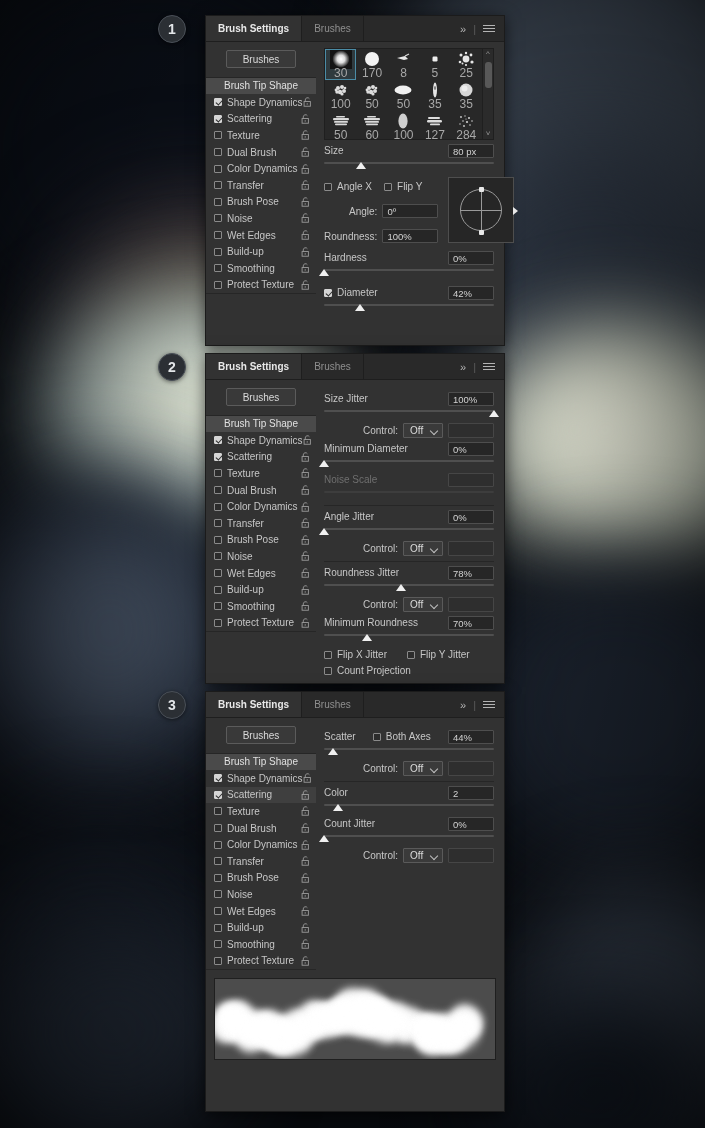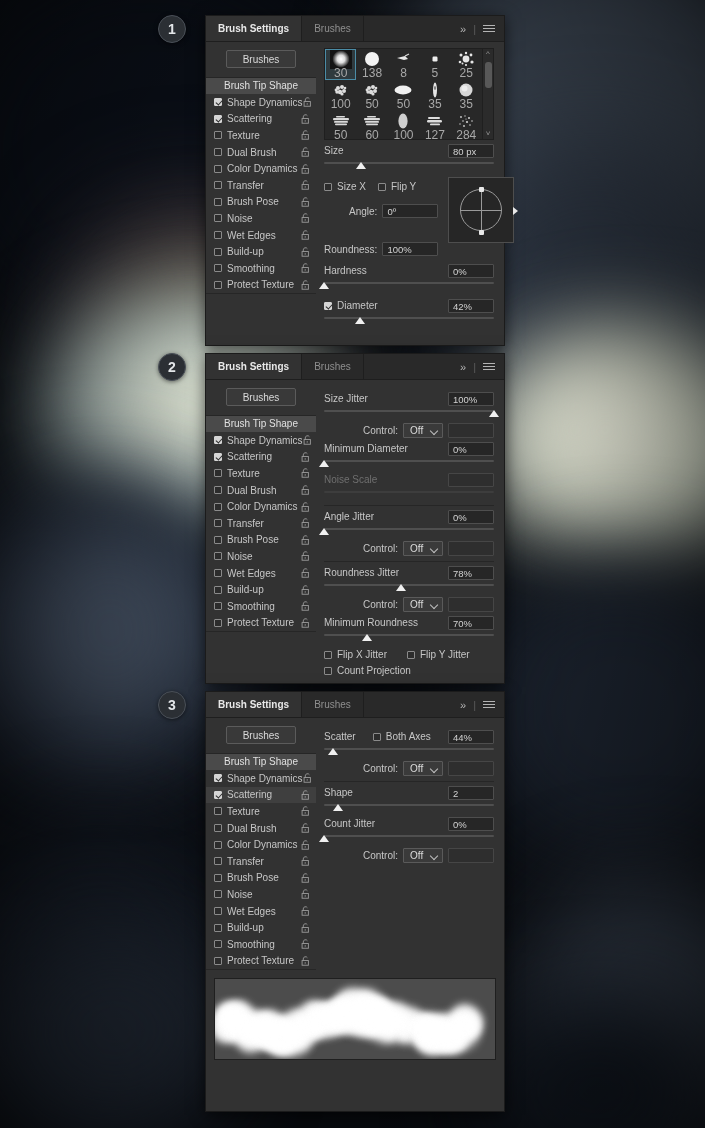--- a/index.html
+++ b/index.html
@@ -389,21 +389,21 @@
                 </svg>
               </span>
               <span class="gnum">30</span>
             </div>
             <div class="gcell">
               <span class="gthumb">
                 <svg viewBox="0 0 22 19" width="22" height="19">
                   <circle cx="11" cy="9" r="7" fill="#f2f2f2"></circle>
                 </svg>
               </span>
-              <span class="gnum">138</span>
+              <span class="gnum">170</span>
             </div>
             <div class="gcell">
               <span class="gthumb">
                 <svg viewBox="0 0 22 19" width="22" height="19">
                   <path d="M5 8 L13 6 L16 9 L12 10 Z" fill="#e8e8e8"></path>
                   <path d="M13 6 L17 4" stroke="#dcdcdc" stroke-width="1.2"></path>
                 </svg>
               </span>
               <span class="gnum">8</span>
             </div>
@@ -572,32 +572,32 @@
       <div class="slider">
         <div class="track"></div>
         <div class="thumb" style="left:22%"></div>
       </div>
 
       <div class="flip-row">
         <div class="flip-col">
           <div style="display:flex; gap:12px; margin-top:4px;">
             <div class="inline-cbx">
               <span class="cbx"></span>
-              <span>Size X</span>
+              <span>Angle X</span>
             </div>
             <div class="inline-cbx">
               <span class="cbx"></span>
               <span>Flip Y</span>
             </div>
           </div>
           <div style="display:flex;align-items:center;justify-content:flex-end;gap:5px;margin-top:12px;">
             <span class="ctl-label">Angle:</span>
             <span class="val-box" style="width:56px">0º</span>
           </div>
-          <div style="display:flex;align-items:center;justify-content:flex-end;gap:5px;margin-top:24px;">
+          <div style="display:flex;align-items:center;justify-content:flex-end;gap:5px;margin-top:11px;">
             <span class="ctl-label">Roundness:</span>
             <span class="val-box" style="width:56px">100%</span>
           </div>
         </div>
         <div class="dial">
           <div class="circle"></div>
           <div class="vline"></div>
           <div class="hline"></div>
           <div class="hdl top"></div>
           <div class="hdl bot"></div>
@@ -1031,21 +1031,21 @@
         <span class="select">
           <span>Off</span>
           <span class="chev"></span>
         </span>
         <span class="tail"></span>
       </div>
 
       <div class="divider"></div>
 
       <div class="ctl-row">
-        <span class="ctl-label">Shape</span>
+        <span class="ctl-label">Color</span>
         <span class="val-box">2</span>
       </div>
       <div class="slider">
         <div class="track"></div>
         <div class="thumb" style="left:8%"></div>
       </div>
 
       <div class="ctl-row">
         <span class="ctl-label">Count Jitter</span>
         <span class="val-box">0%</span>

